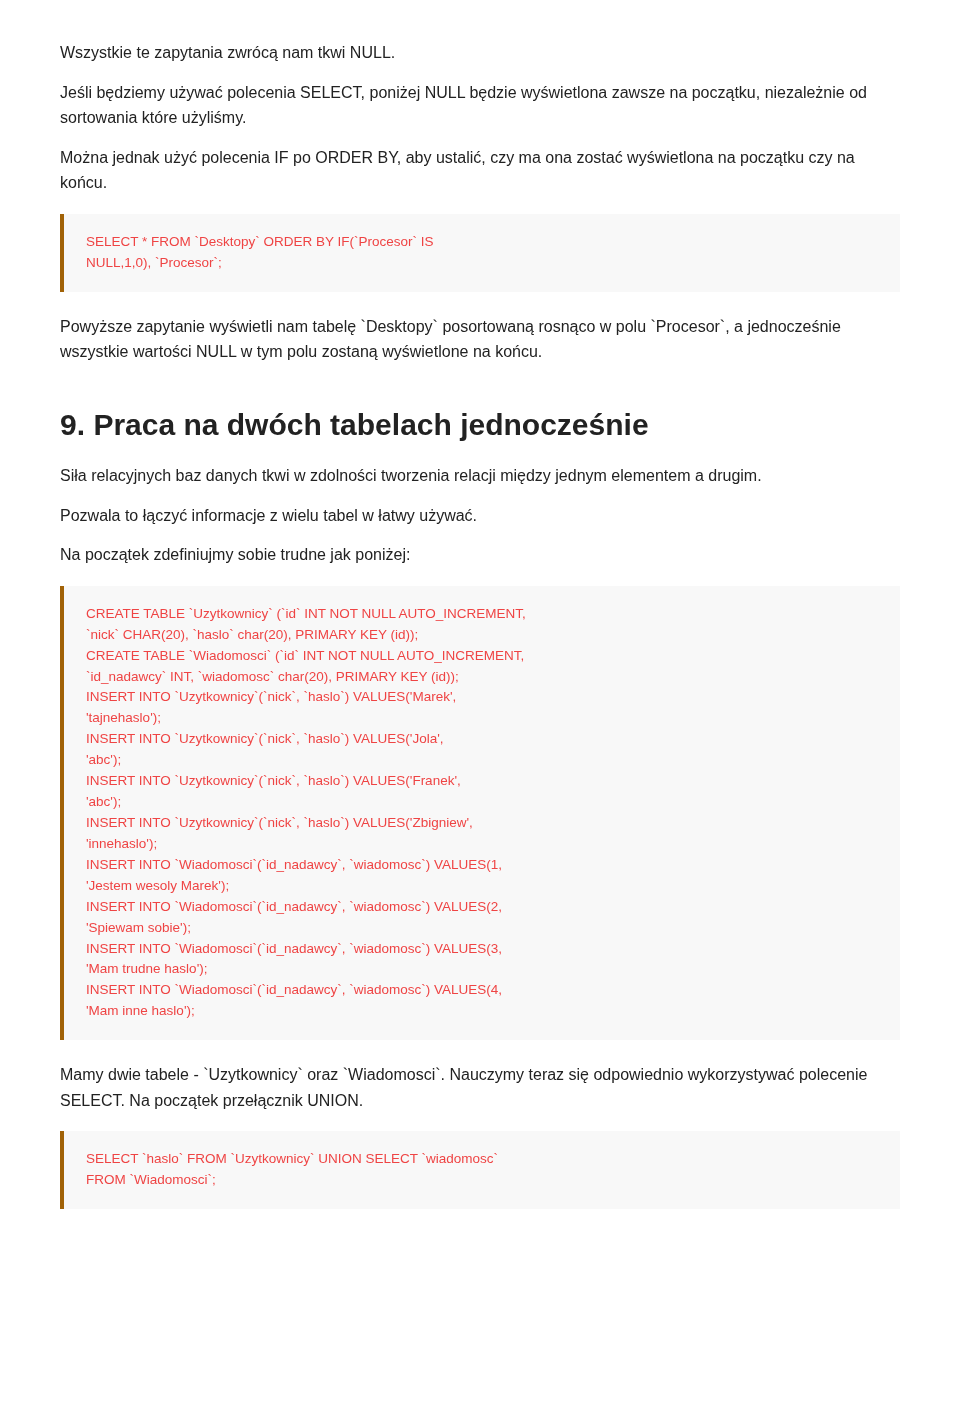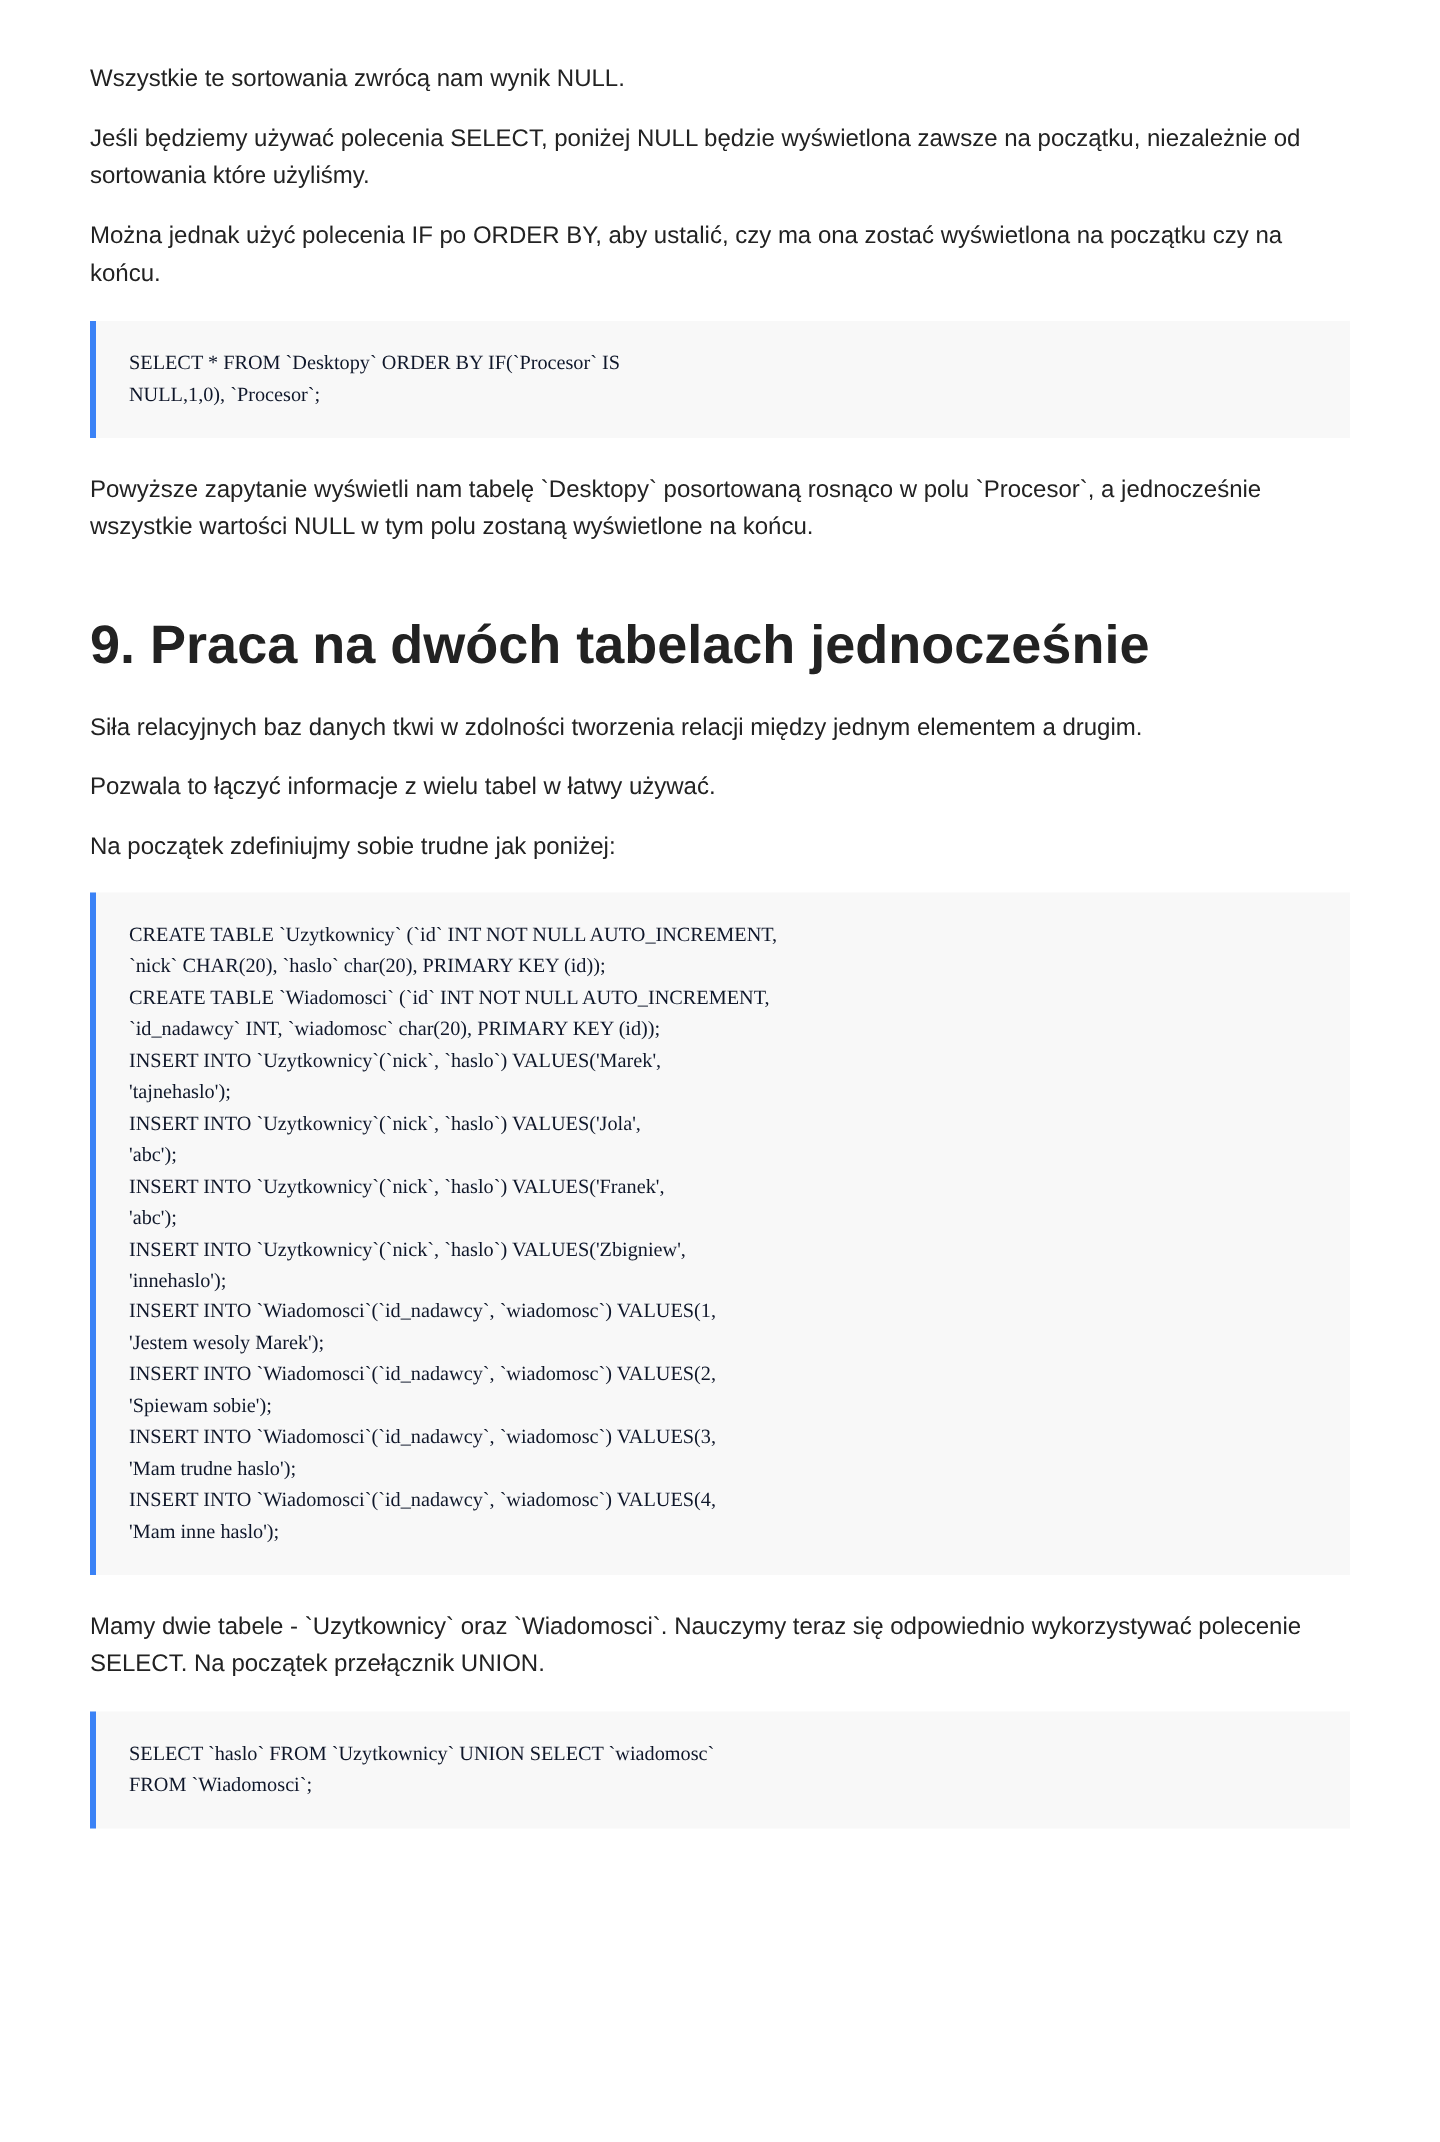--- a/index.html
+++ b/index.html
@@ -10,41 +10,41 @@
       background: #fff;
       padding: 40px 60px;
       line-height: 1.6;
       max-width: 960px;
     }
     p {
       margin-bottom: 14px;
     }
     .code-block {
       background: #f8f8f8;
-      border-left: 4px solid #3b82f6;
+      border-left: 4px solid #a16207;
       padding: 18px 22px;
       margin: 18px 0 22px 0;
-      font-family: Liberation Serif, serif;
+      font-family: Liberation Sans, sans-serif;
       font-size: 13.5px;
-      color: #0f172a;
+      color: #ef4444;
       white-space: pre;
       line-height: 1.55;
       overflow-x: auto;
     }
     h2 {
-      font-size: 36px;
+      font-size: 30px;
       font-weight: 700;
       margin: 36px 0 14px 0;
       color: #222;
     }
   </style>
 </head>
 <body>
 
-<p>Wszystkie te sortowania zwrócą nam wynik NULL.</p>
+<p>Wszystkie te zapytania zwrócą nam tkwi NULL.</p>
 
 <p>Jeśli będziemy używać polecenia SELECT, poniżej NULL będzie wyświetlona zawsze na początku, niezależnie od sortowania które użyliśmy.</p>
 
 <p>Można jednak użyć polecenia IF po ORDER BY, aby ustalić, czy ma ona zostać wyświetlona na początku czy na końcu.</p>
 
 <div class="code-block">SELECT * FROM `Desktopy` ORDER BY IF(`Procesor` IS
 NULL,1,0), `Procesor`;</div>
 
 <p>Powyższe zapytanie wyświetli nam tabelę `Desktopy` posortowaną rosnąco w polu `Procesor`, a jednocześnie wszystkie wartości NULL w tym polu zostaną wyświetlone na końcu.</p>
 

